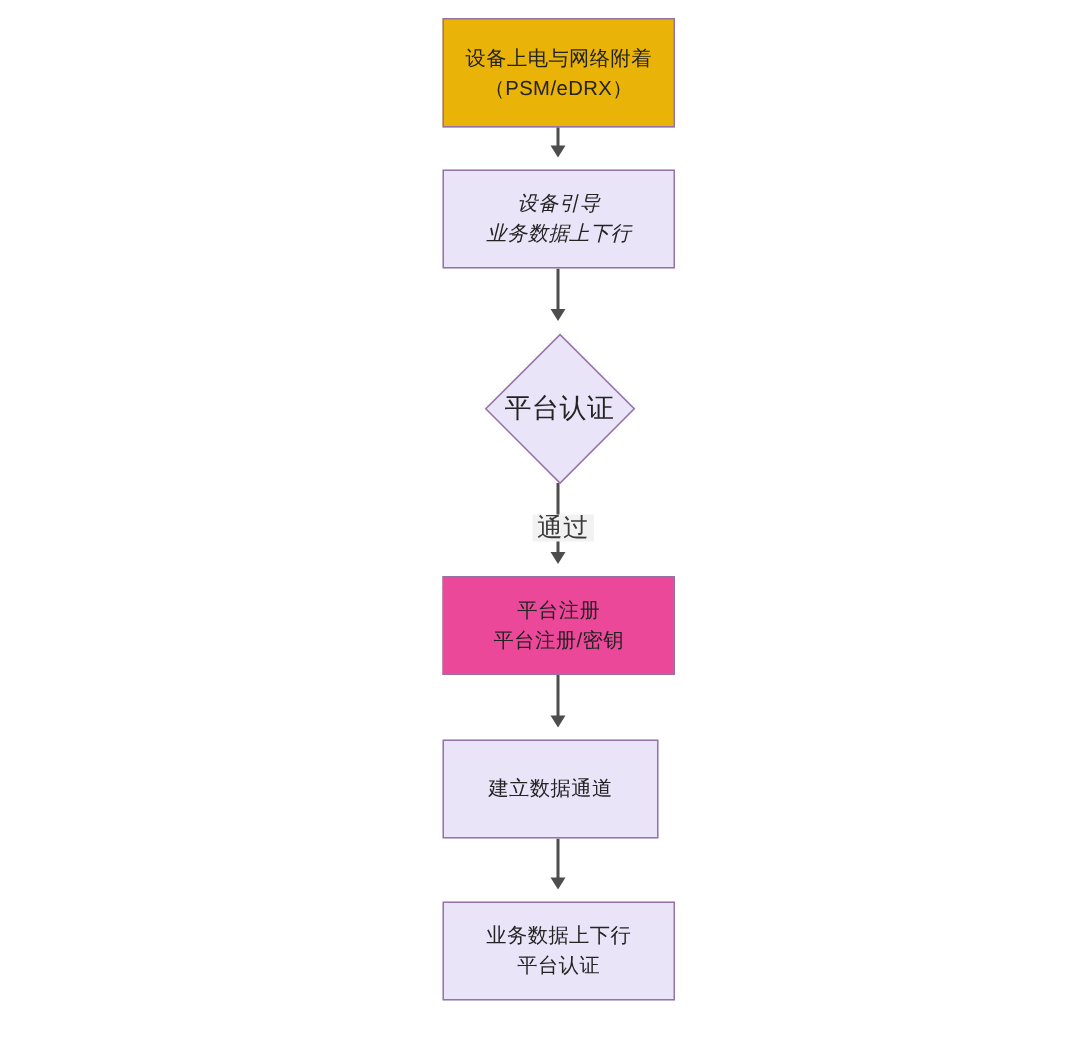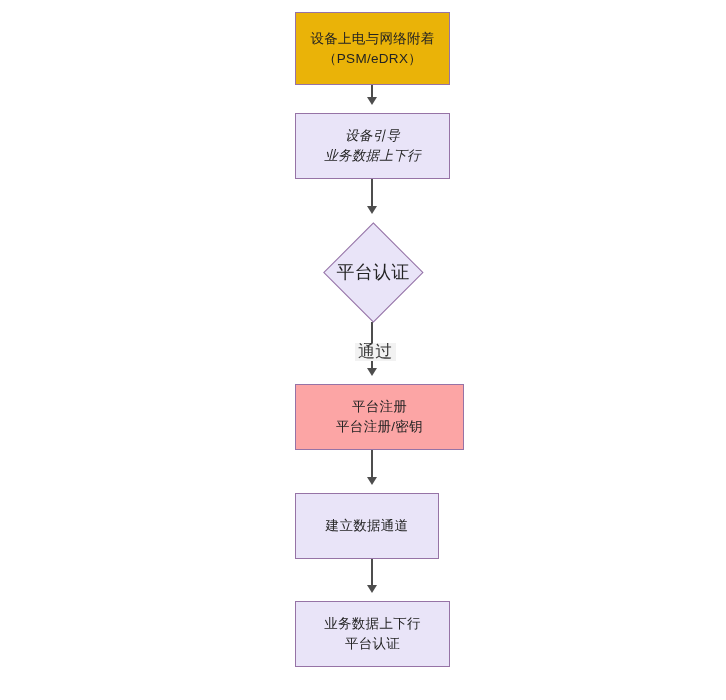--- a/index.html
+++ b/index.html
@@ -125,21 +125,21 @@
       <span class="ln">（PSM/eDRX）</span>
     </div>
     <div class="node-box" style="left: 295px; top: 113px; width: 155px; height: 66px; background: rgb(233, 228, 248); border-color: rgb(150, 115, 166); color: rgb(35, 35, 35); font-style: italic;">
       <span class="ln">设备引导</span>
       <span class="ln">业务数据上下行</span>
     </div>
     <div class="node-diamond" style="left: 323px; top: 222px; width: 100px; height: 100px;">
       <div class="dia-shape" style="width: 70.7107px; height: 70.7107px; margin-left: -35.3553px; margin-top: -35.3553px; background: rgb(233, 228, 248); border-color: rgb(150, 115, 166);"></div>
       <div class="dia-label" style="color: rgb(35, 35, 35);">平台认证</div>
     </div>
-    <div class="node-box" style="left: 295px; top: 384px; width: 169px; height: 66px; background: #fca5a5; border-color: rgb(150, 115, 166); color: rgb(35, 35, 35);">
+    <div class="node-box" style="left: 295px; top: 384px; width: 155px; height: 66px; background: #ec4899; border-color: rgb(150, 115, 166); color: rgb(35, 35, 35);">
       <span class="ln">平台注册</span>
       <span class="ln">平台注册/密钥</span>
     </div>
     <div class="node-box" style="left: 295px; top: 493px; width: 144px; height: 66px; background: rgb(233, 228, 248); border-color: rgb(150, 115, 166); color: rgb(35, 35, 35);">
       <span class="ln">建立数据通道</span>
     </div>
     <div class="node-box" style="left: 295px; top: 601px; width: 155px; height: 66px; background: rgb(233, 228, 248); border-color: rgb(150, 115, 166); color: rgb(35, 35, 35);">
       <span class="ln">业务数据上下行</span>
       <span class="ln">平台认证</span>
     </div>

